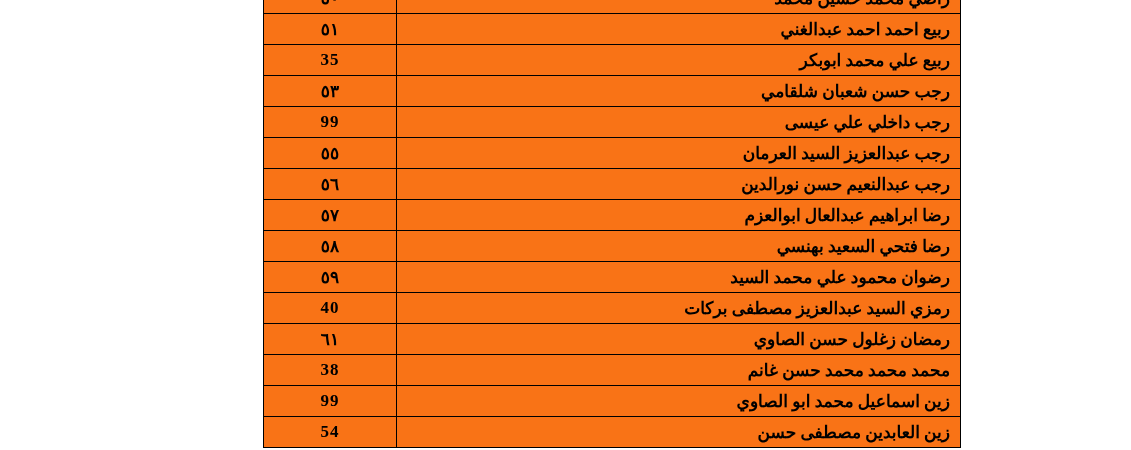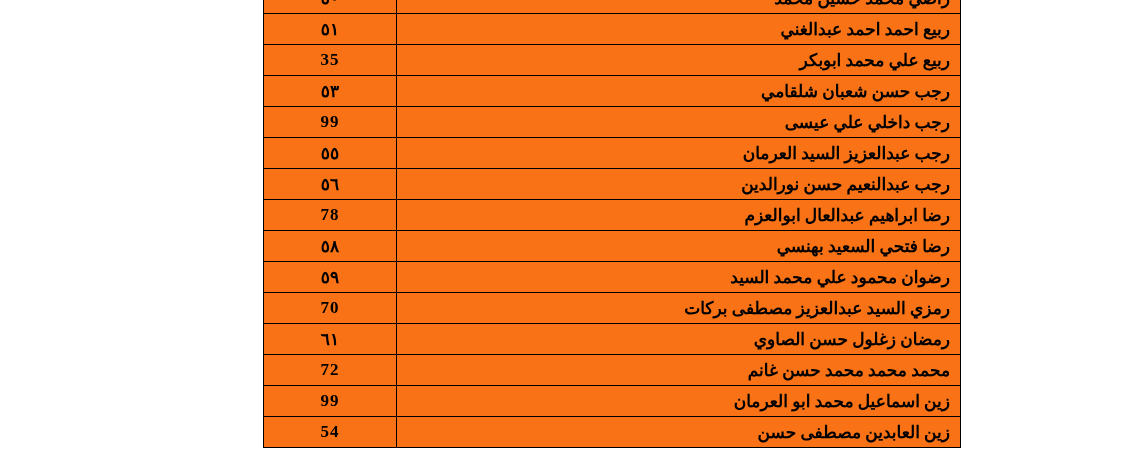--- a/index.html
+++ b/index.html
@@ -85,44 +85,44 @@
         <tr>
           <td class="name-cell">رجب عبدالعزيز السيد العرمان</td>
           <td class="num-cell">٥٥</td>
         </tr>
         <tr>
           <td class="name-cell">رجب عبدالنعيم حسن نورالدين</td>
           <td class="num-cell">٥٦</td>
         </tr>
         <tr>
           <td class="name-cell">رضا ابراهيم عبدالعال ابوالعزم</td>
-          <td class="num-cell">78</td>
+          <td class="num-cell">٥٧</td>
         </tr>
         <tr>
           <td class="name-cell">رضا فتحي السعيد بهنسي</td>
           <td class="num-cell">٥٨</td>
         </tr>
         <tr>
           <td class="name-cell">رضوان محمود علي محمد السيد</td>
           <td class="num-cell">٥٩</td>
         </tr>
         <tr>
           <td class="name-cell">رمزي السيد عبدالعزيز مصطفى بركات</td>
-          <td class="num-cell">70</td>
+          <td class="num-cell">40</td>
         </tr>
         <tr>
           <td class="name-cell">رمضان زغلول حسن الصاوي</td>
           <td class="num-cell">٦١</td>
         </tr>
         <tr>
           <td class="name-cell">محمد محمد محمد حسن غانم</td>
-          <td class="num-cell">72</td>
+          <td class="num-cell">38</td>
         </tr>
         <tr>
-          <td class="name-cell">زين اسماعيل محمد ابو العرمان</td>
+          <td class="name-cell">زين اسماعيل محمد ابو الصاوي</td>
           <td class="num-cell">99</td>
         </tr>
         <tr>
           <td class="name-cell">زين العابدين مصطفى حسن</td>
           <td class="num-cell">54</td>
         </tr>
       </tbody>
     </table>
   </div>
 </div>

